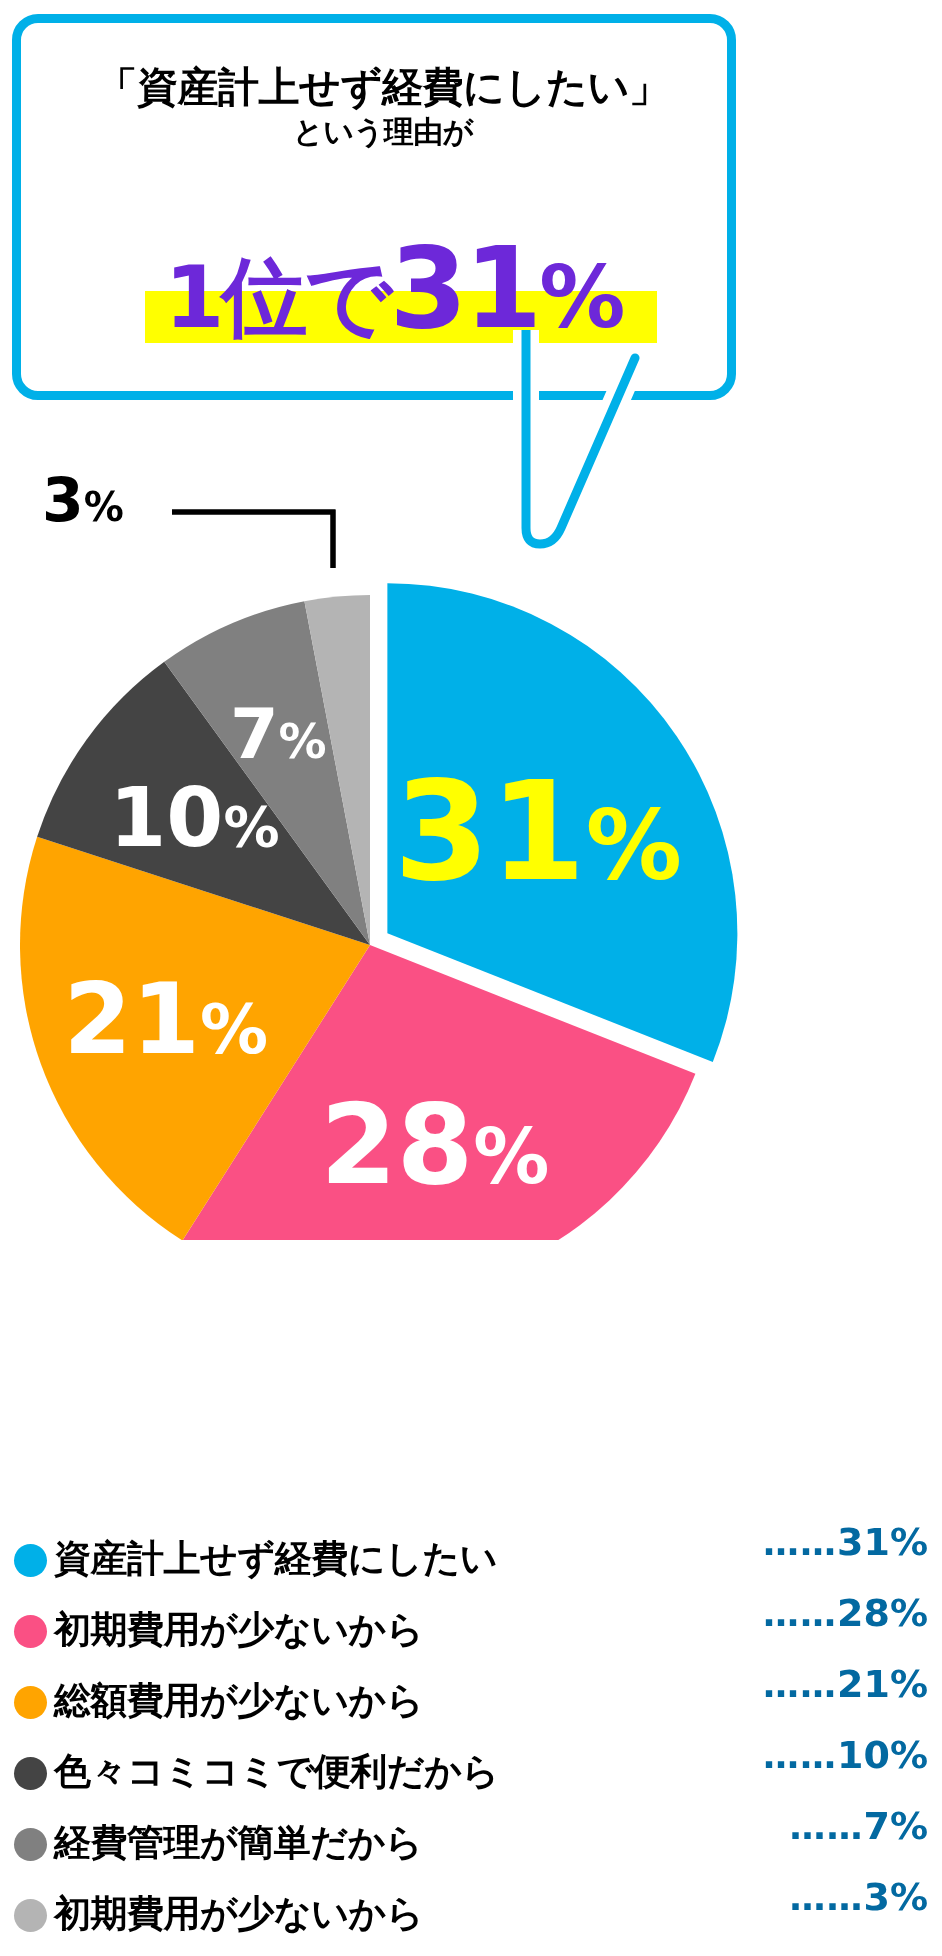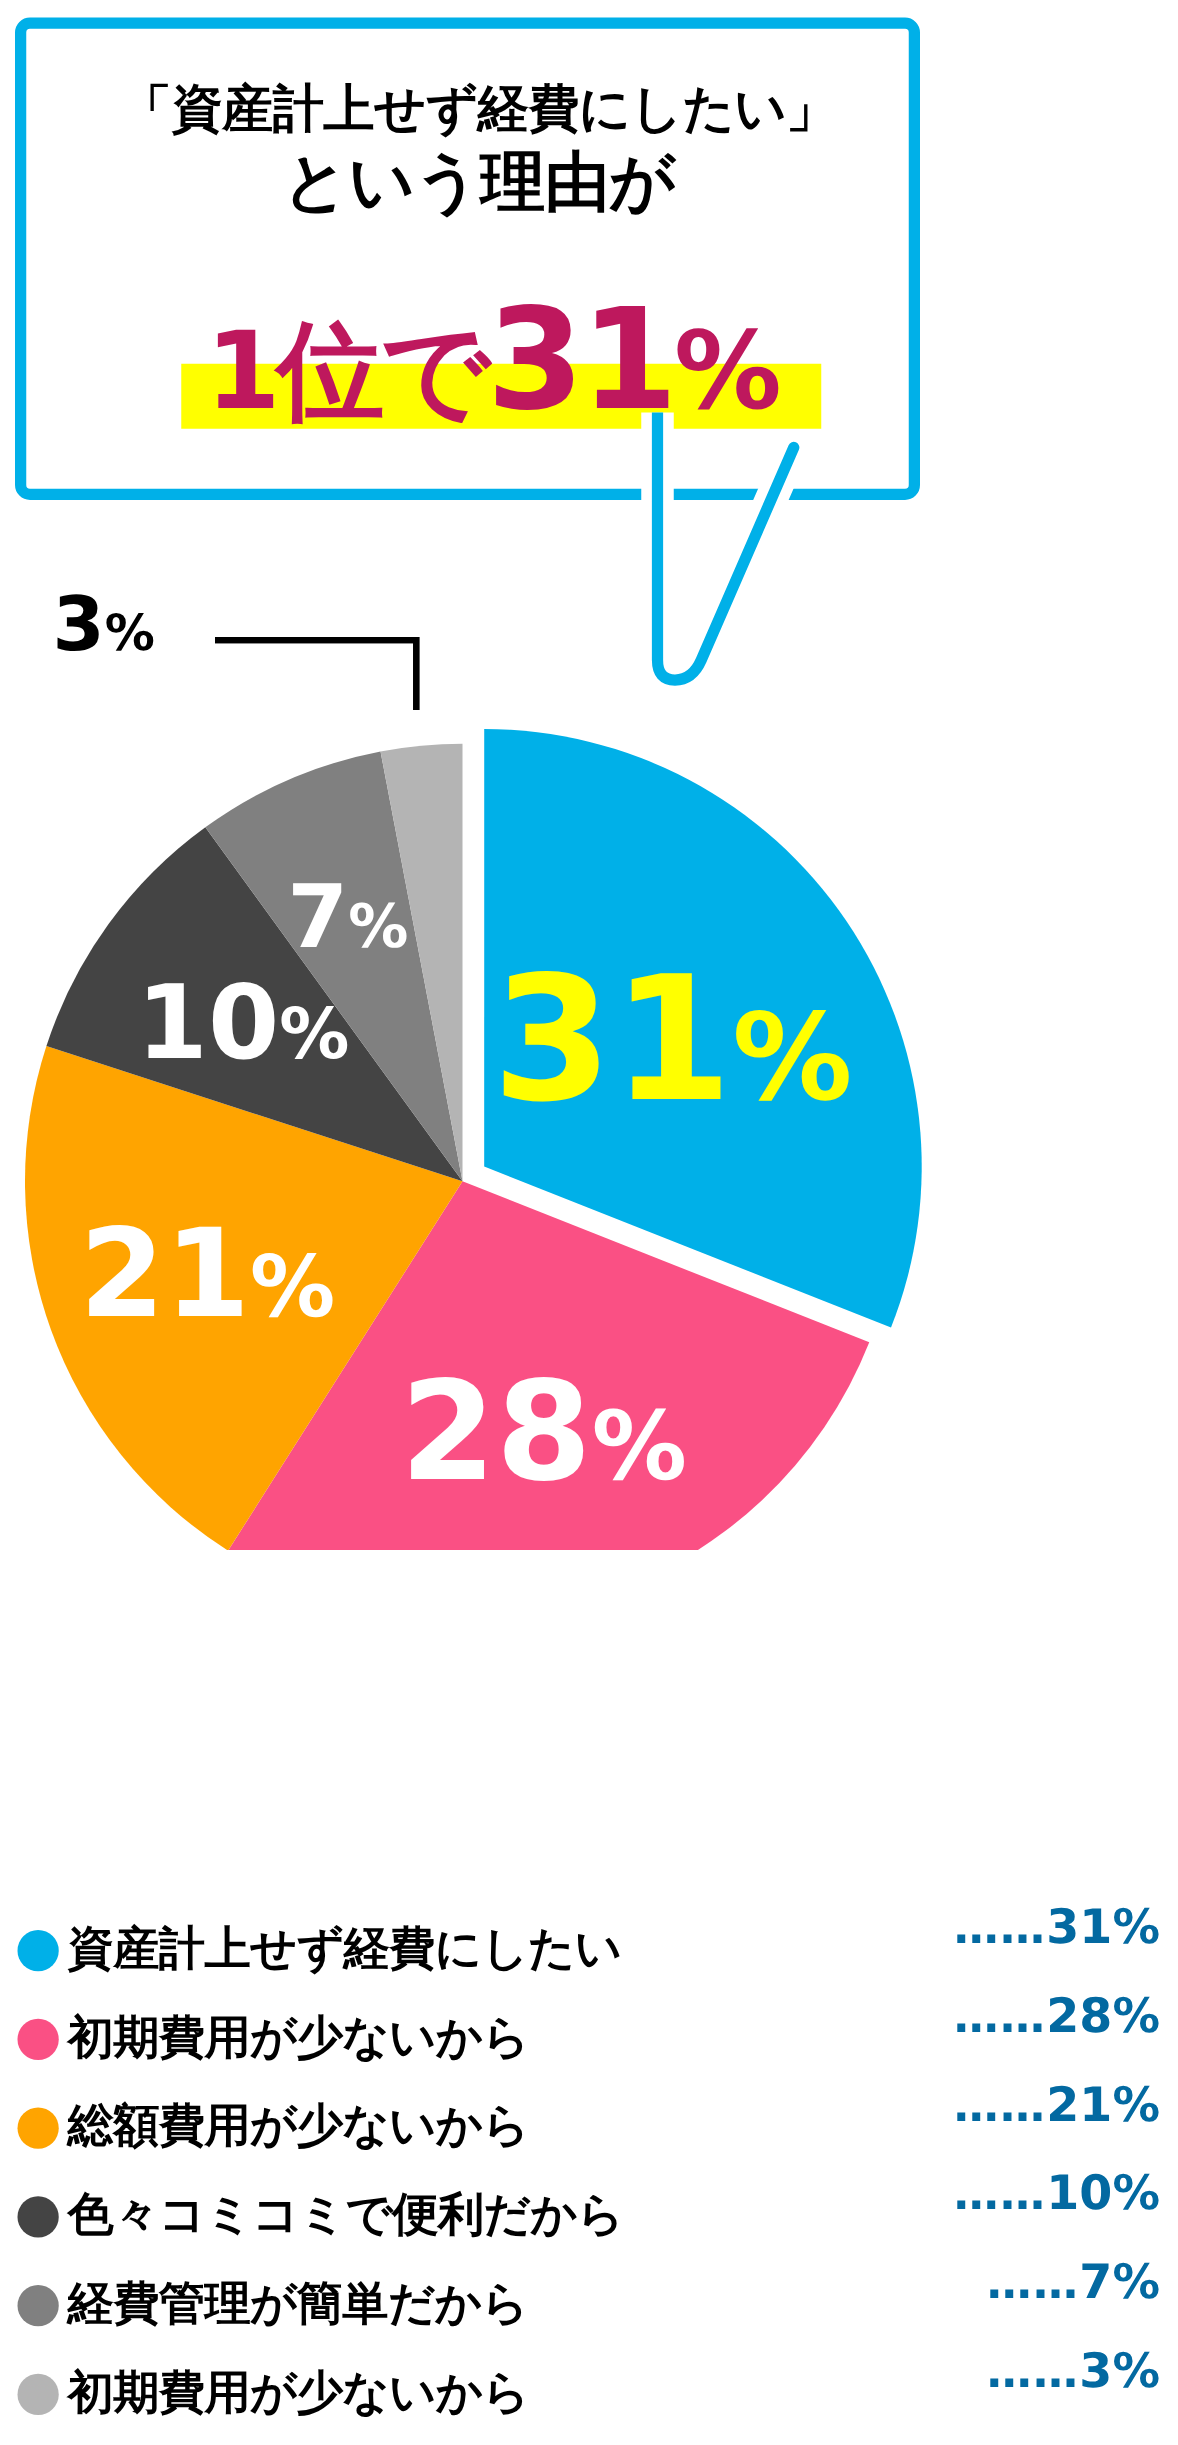--- a/index.html
+++ b/index.html
@@ -6,39 +6,39 @@
   body{
     width:942px;height:1956px;background:#ffffff;position:relative;
     font-family:"DejaVu Sans","Liberation Sans",sans-serif;
     overflow:hidden;
   }
   #root{position:absolute;left:0;top:0;width:942px;height:1956px;}
 
   
   .bubble{
     position:absolute;left:12px;top:14px;width:724px;height:386px;
-    border:9px solid #00b0e8;border-radius:12px;background:#fff;
+    border:9px solid #00b0e8;border-radius:26px;background:#fff;
     box-sizing:border-box;z-index:5;
   }
   .bubble-title{
     position:absolute;left:12px;top:38px;width:700px;text-align:center;
     color:#000;font-weight:bold;font-size:41px;line-height:1.28;
     letter-spacing:-0.5px;white-space:nowrap;
   }
-  .bubble-title .l2{display:block;font-size:52px;}
+  .bubble-title .l2{display:block;font-size:30px;}
   .hl-wrap{
     position:absolute;left:0;top:190px;width:724px;height:150px;
     display:flex;align-items:center;justify-content:center;
   }
   .hl-band{
     position:absolute;left:124px;top:78px;width:512px;height:52px;
     background:#ffff00;z-index:1;
   }
   .hl-text{
-    position:relative;z-index:2;color:#be185d;font-weight:bold;
+    position:relative;z-index:2;color:#6d28d9;font-weight:bold;
     font-size:112px;line-height:1;letter-spacing:-3px;white-space:nowrap;margin-left:21px;
   }
   .hl-text .sm{font-size:86px;}
 
   
   .tail{position:absolute;left:430px;top:330px;width:220px;height:300px;z-index:6;}
 
   
   .pie-area{position:absolute;left:0px;top:450px;width:760px;height:790px;z-index:2;}
 

